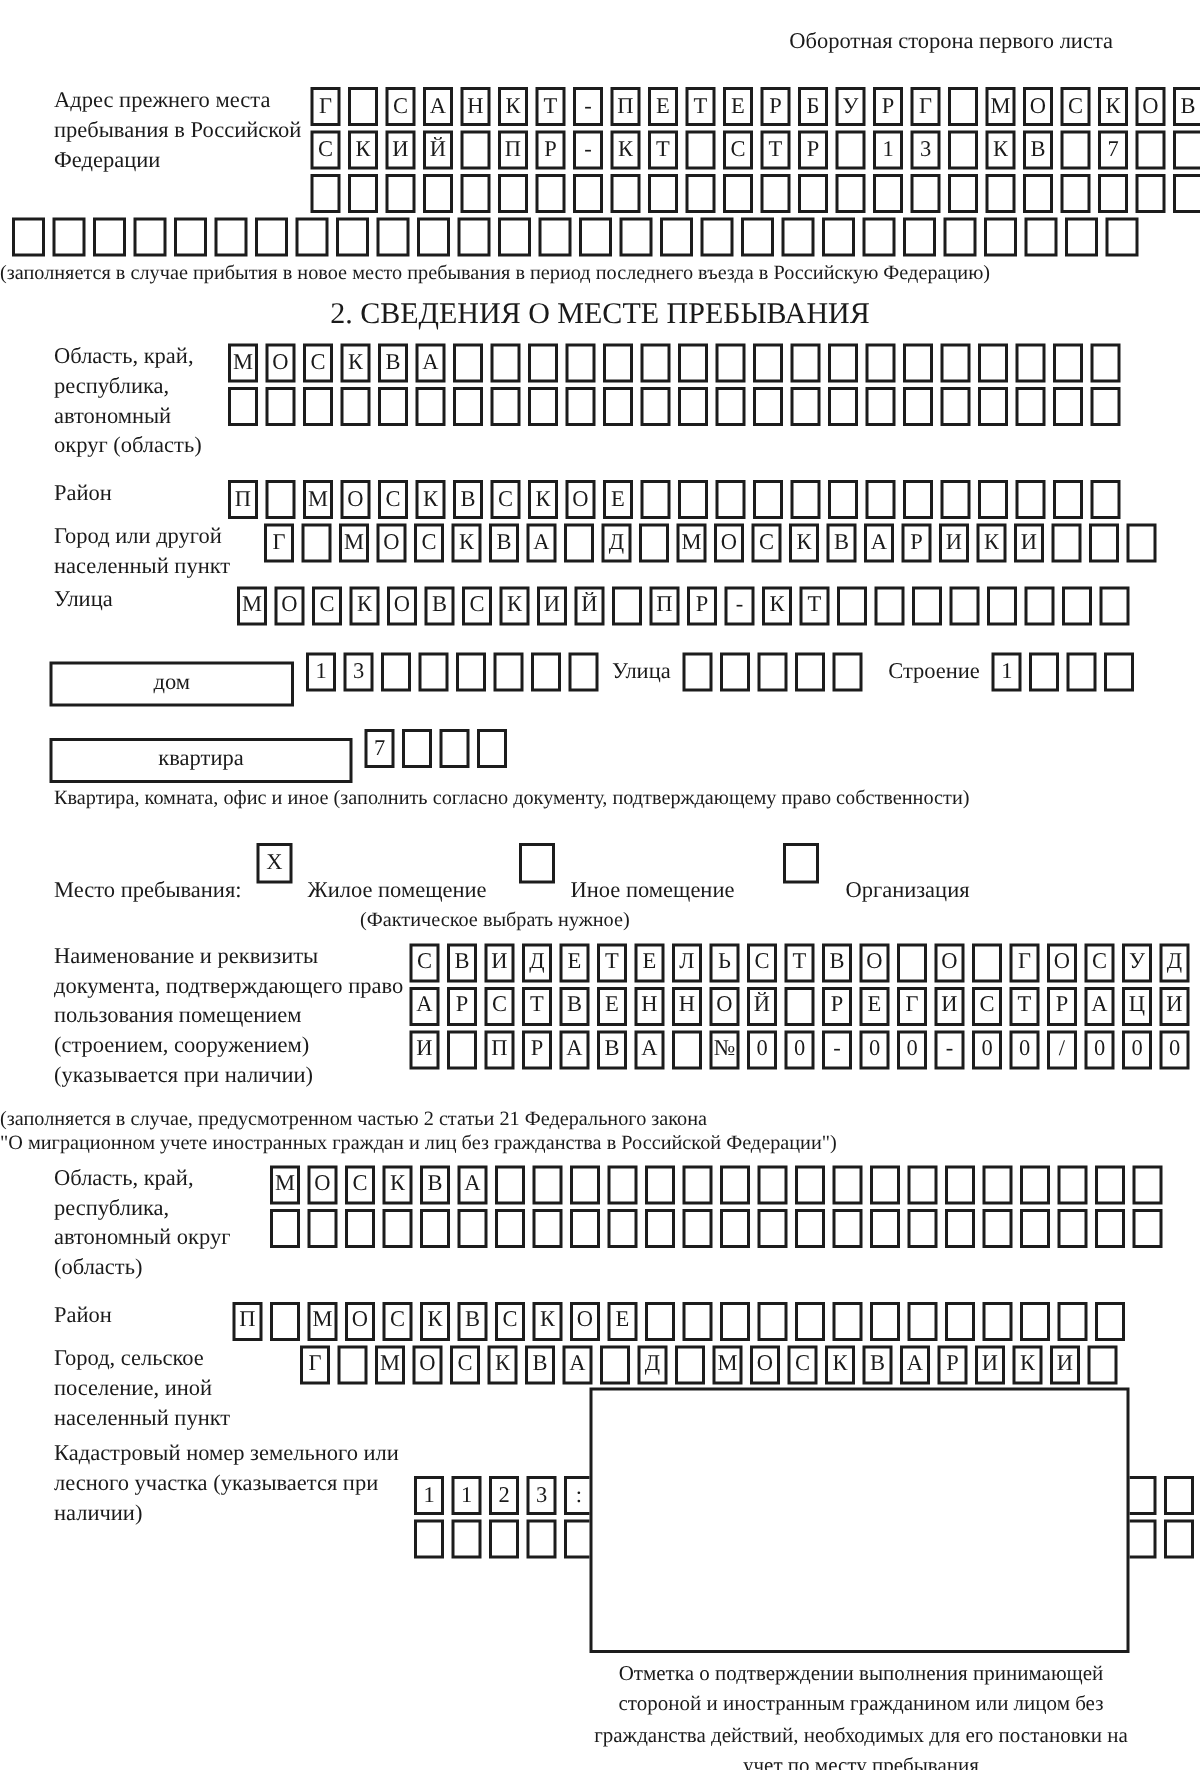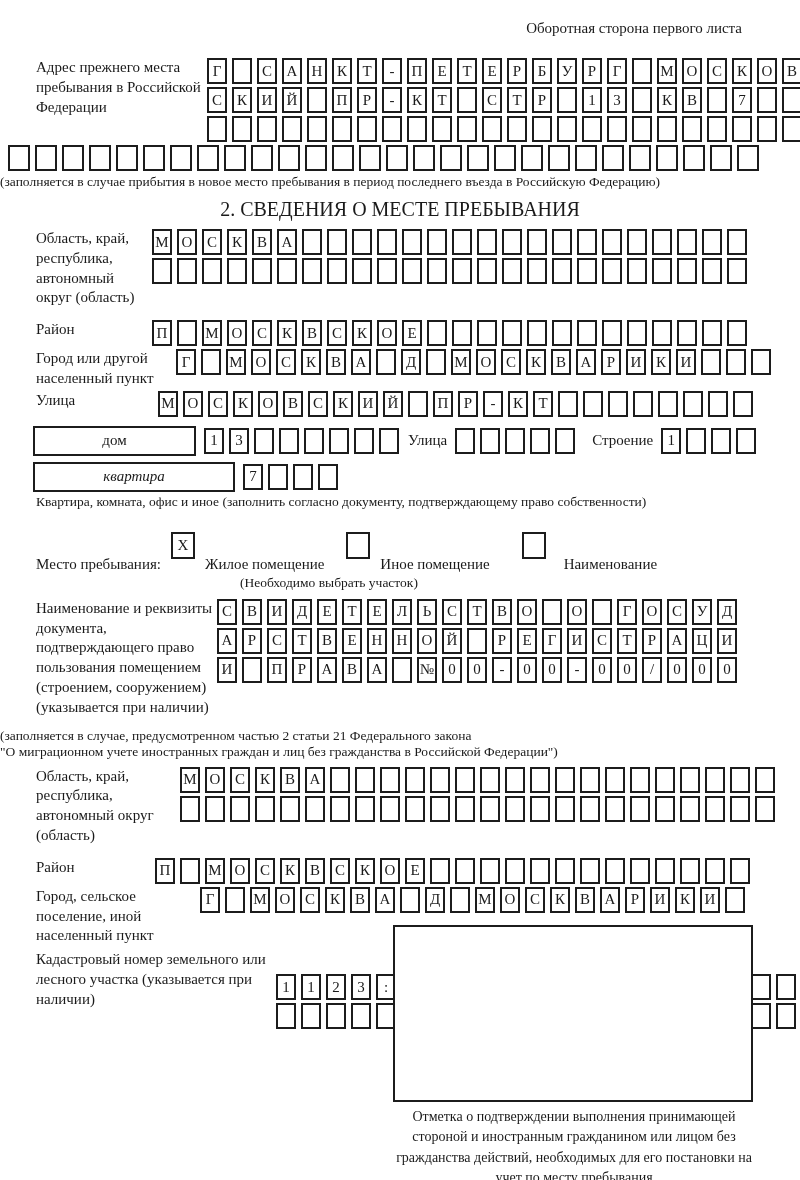--- a/index.html
+++ b/index.html
@@ -27,21 +27,21 @@
 
   .caption { font-size:13.5px; text-align:left; }
   .caption-left { font-size:13.5px; padding-left:36px; }
 
   .s2-title { text-align:center; font-weight:normal; font-size:20px; margin:8px 0 8px 0; }
   .fact-title { text-align:center; font-weight:bold; font-size:15.5px; }
 
   .house-row { display:flex; align-items:center; margin:6px 0 2px 33px; }
   .named-box {
     flex:none; border:2px solid #1c1c1c; height:30px; display:flex;
-    align-items:center; justify-content:center; font-size:15px; background:#fff;
+    align-items:center; justify-content:center; font-size:15px; background:#fff;margin-top:15px;
   }
   .inline-label { font-size:15px; flex:none; padding:0 8px 0 4px; }
 
   .check-row { display:flex; align-items:center; padding-left:36px; margin-top:8px; }
   .check-row .lbl { font-size:15px;margin-top:38px; }
   .checkbox {
     flex:none; width:24px; height:27px; border:2px solid #1c1c1c; margin:0 10px;
     display:flex; align-items:center; justify-content:center; font-size:15px; background:#fff;
   }
 
@@ -344,43 +344,43 @@
     <div class="inline-label" style="padding-left:12px;">Строение</div>
     <div class="cells" style="margin:0;">
         <span class="cell">1</span>
         <span class="cell"></span>
         <span class="cell"></span>
         <span class="cell"></span>
       </div>
   </div>
 
   <div class="house-row">
-    <div class="named-box" style="width:202px;font-style:italic;">квартира</div>
+    <div class="named-box" style="width:202px;">квартира</div>
     <div class="cells" style="margin:0 0 0 8px;">
         <span class="cell">7</span>
         <span class="cell"></span>
         <span class="cell"></span>
         <span class="cell"></span>
       </div>
   </div>
   <div class="caption-left">Квартира, комната, офис и иное (заполнить согласно документу, подтверждающему право собственности)</div>
 
   <div class="check-row">
     <span class="lbl">Место пребывания:</span>
     <span class="checkbox">X</span>
     <span class="lbl">Жилое помещение</span>
     <span class="checkbox" style="margin-left:22px;"></span>
     <span class="lbl">Иное помещение</span>
     <span class="checkbox" style="margin-left:32px; margin-right:18px;"></span>
-    <span class="lbl">Наименование</span>
-  </div>
-  <div style="font-size:13.5px; padding-left:240px; margin-top:2px;">(Необходимо выбрать участок)</div>
+    <span class="lbl">Организация</span>
+  </div>
+  <div style="font-size:13.5px; padding-left:240px; margin-top:2px;">(Фактическое выбрать нужное)</div>
 
   <div class="field" style="margin-top:8px;">
-    <div class="label" style="width:217px; padding-left:36px;">Наименование и реквизиты документа, подтверждающего право пользования помещением (строением, сооружением) (указывается при наличии)</div>
+    <div class="label" style="width:273px; padding-left:36px;">Наименование и реквизиты документа, подтверждающего право пользования помещением (строением, сооружением) (указывается при наличии)</div>
     <div class="rows">
       <div class="cells bold">
           <span class="cell">С</span>
           <span class="cell">В</span>
           <span class="cell">И</span>
           <span class="cell">Д</span>
           <span class="cell">Е</span>
           <span class="cell">Т</span>
           <span class="cell">Е</span>
           <span class="cell">Л</span>

